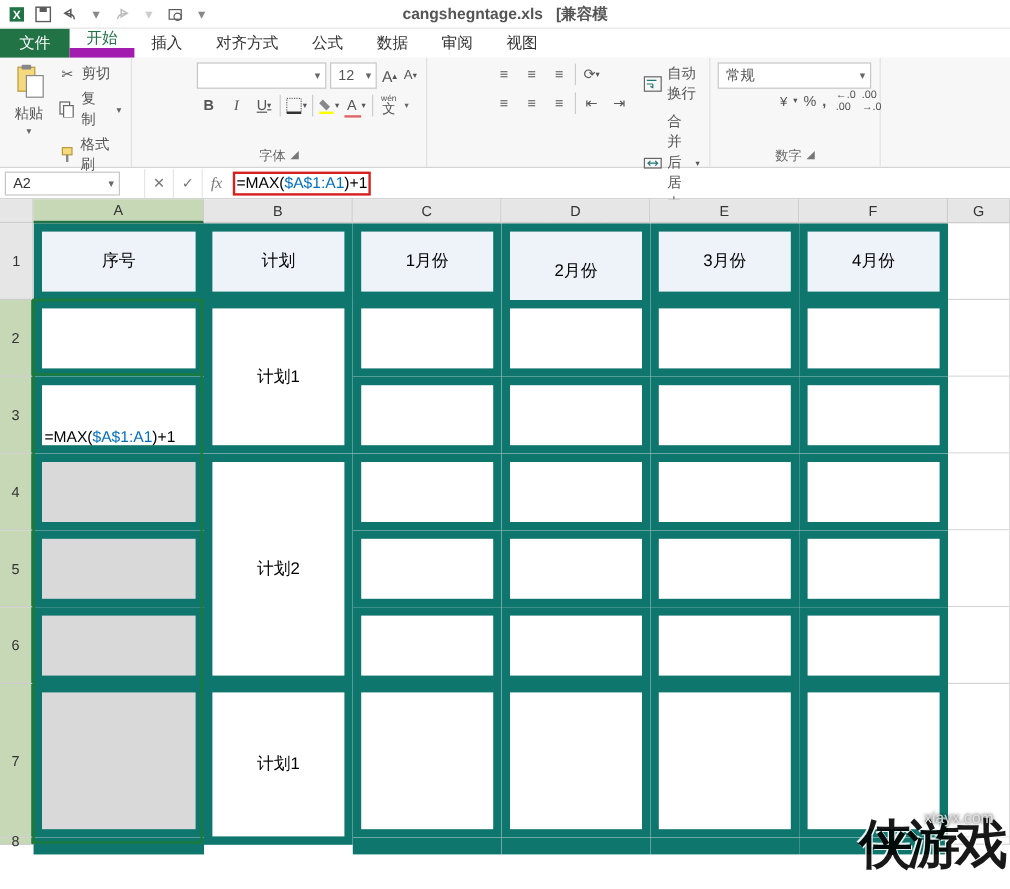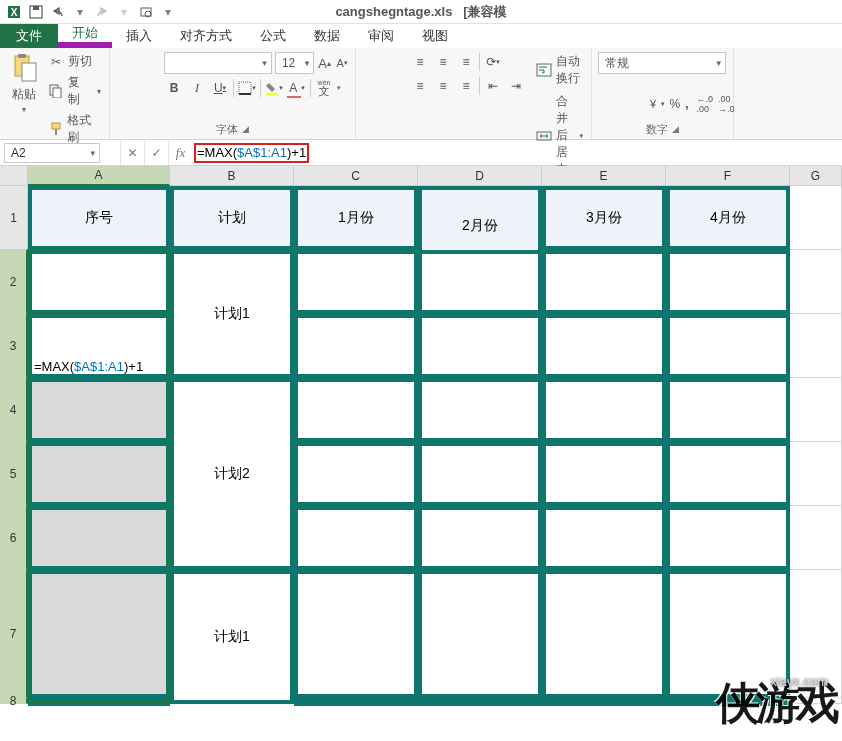--- a/index.html
+++ b/index.html
@@ -7,21 +7,21 @@
 
 
 .qat { height: 24px; background: #fff; display: flex; align-items: center; padding: 0 4px; border-bottom: 1px solid #e1e1e1; }
 .qat-icon { width: 20px; height: 20px; display: flex; align-items: center; justify-content: center; margin-right: 2px; cursor: pointer; }
 .qat-title { position: absolute; left: 50%; transform: translateX(-50%); color: #555; font-size: 13px; top: 3px; font-weight: bold; }
 
 
 .ribbon-tabs { height: 24px; background: #fff; display: flex; align-items: stretch; }
 .rtab { padding: 0 14px; display: flex; align-items: center; font-size: 13px; color: #333; cursor: pointer; }
 .rtab.file { background: #217346; color: #fff; padding: 0 16px; }
-.rtab.active { color: #217346; border-bottom: 6px solid #a21caf; }
+.rtab.active { color: #217346; border-bottom: 8px solid #a21caf; }
 
 
 .ribbon { height: 92px; background: #f7f7f7; border-bottom: 1px solid #d4d4d4; display: flex; }
 .rgroup { border-right: 1px solid #e1e1e1; padding: 4px 6px 2px; display: flex; flex-direction: column; justify-content: space-between; }
 .rgroup-body { display: flex; align-items: flex-start; gap: 4px; }
 .rgroup-label { text-align: center; font-size: 11px; color: #666; display: flex; align-items: center; justify-content: center; gap: 4px; height: 16px; }
 .launcher { font-size: 9px; color: #777; cursor: pointer; }
 .vstack { display: flex; flex-direction: column; gap: 2px; }
 .rbtn { display: flex; align-items: center; gap: 4px; font-size: 12px; color: #555; padding: 1px 2px; cursor: pointer; }
 .rbtn .ico { width: 16px; height: 16px; display: inline-flex; align-items: center; justify-content: center; }
@@ -46,21 +46,21 @@
 .grid { position: relative; }
 .corner { position: absolute; left: 0; top: 0; width: 28px; height: 20px; background: #e6e6e6; border-right: 1px solid #ccc; border-bottom: 1px solid #ccc; z-index: 2; }
 .colheads { position: absolute; left: 28px; top: 0; height: 20px; display: flex; z-index: 2; }
 .colhead { background: #e6e6e6; border-right: 1px solid #ccc; border-bottom: 1px solid #ccc; display: flex; align-items: center; justify-content: center; color: #333; font-size: 12px; }
 .colhead.sel { background: #c7d8b7; border-bottom: 2px solid #217346; }
 .rowheads { position: absolute; left: 0; top: 20px; width: 28px; z-index: 2; }
 .rowhead { background: #e6e6e6; border-right: 1px solid #ccc; border-bottom: 1px solid #ccc; display: flex; align-items: center; justify-content: center; color: #333; font-size: 12px; }
 .rowhead.sel { background: #c7d8b7; border-right: 2px solid #217346; }
 .cells { position: absolute; left: 28px; top: 20px; }
 .cell { position: absolute; border-right: 1px solid #d4d4d4; border-bottom: 1px solid #d4d4d4; display: flex; align-items: center; justify-content: center; font-size: 14px; color: #000; background: #fff; }
-.cell.tblborder { border: 4px solid #0f766e; }
+.cell.tblborder { border: 7px solid #0f766e; }
 .cell.selfill { background: #d9d9d9; }
 .cell.header { background: #eef3fa; }
 .active-cell { position: absolute; border: 2px solid #1a7b3b; pointer-events: none; z-index: 3; }
 .sel-range { position: absolute; border: 2px solid #1a7b3b; pointer-events: none; z-index: 3; }
 .editcell { font-family: "Consolas", monospace; font-size: 13px; justify-content: flex-start; padding-left: 2px; }
 .editcell .ref { color: #0070c0; }
 
 
 .watermark { position: absolute; right: 6px; bottom: 8px; display: flex; align-items: center; gap: 8px; color: #fff; text-shadow: 0 0 3px #000; font-size: 13px; opacity: .9; }
 .watermark .logo { font-family: "STKaiti","KaiTi",serif; font-size: 44px; color: #000; text-shadow: 1px 1px 0 #fff, -1px -1px 0 #fff; font-weight: bold; letter-spacing: -4px; }
@@ -254,21 +254,21 @@
           </div>
       </div>
     </div>
     <div class="rgroup-label">
         <span>合并后居中</span>
         <span class="launcher">◢</span>
       </div>
   </div>
 
   <div class="rgroup" style="width:142px">
-    <div class="vstack" style="gap:20px;width:100%">
+    <div class="vstack" style="gap:0;width:100%">
       <div class="select-box" style="width:128px">常规</div>
       <div class="hrow">
         <span class="sq">
             <svg width="14" height="14">
               <text x="3" y="11" font-size="11" fill="#555">¥</text>
             </svg>
             <span style="font-size:7px">▾</span>
           </span>
         <span class="sq">%</span>
         <span class="sq" style="font-weight:bold">,</span>

